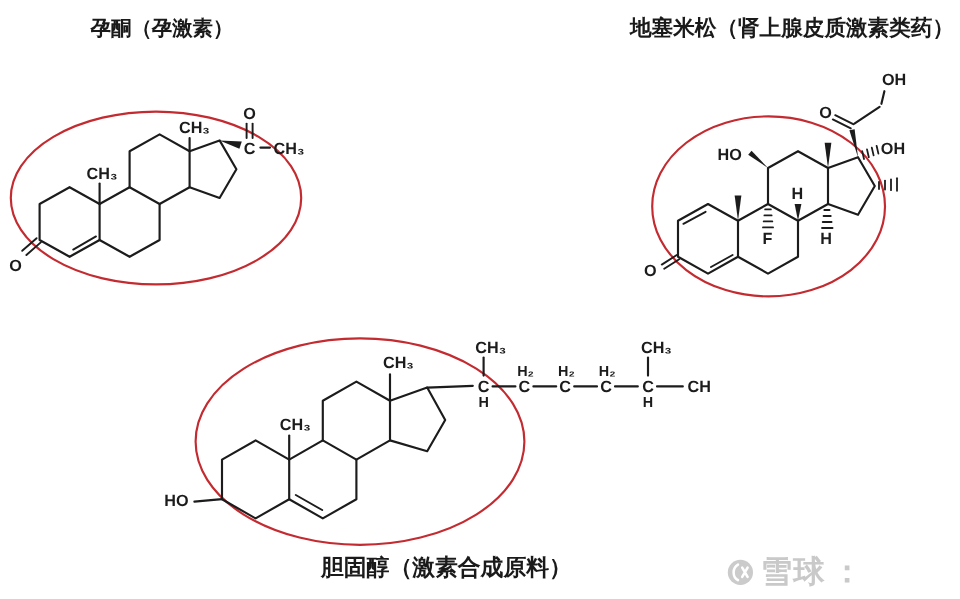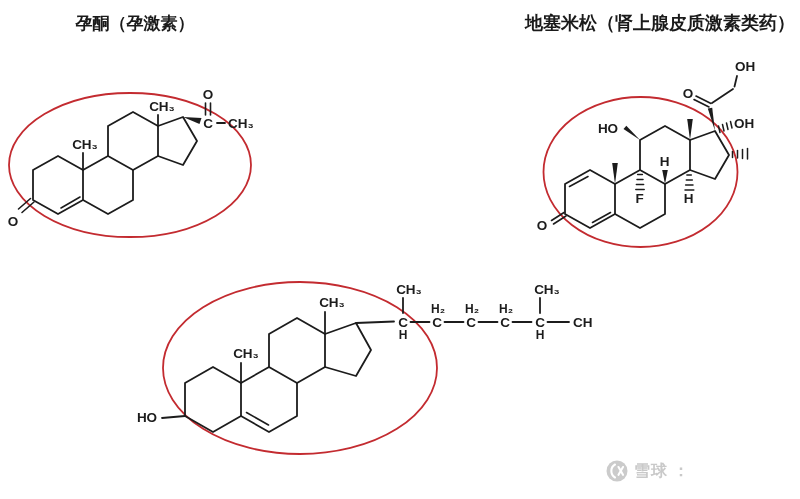--- a/index.html
+++ b/index.html
@@ -16,30 +16,31 @@
   #mol-cholesterol{left:100px;top:268px;}
   .bond{stroke:var(--ink);stroke-width:1.8;fill:none;stroke-linejoin:round;stroke-linecap:round;}
   .thin{stroke-width:1.6;}
   .wedge{fill:var(--ink);stroke:none;}
   .hash{stroke:var(--ink);stroke-width:1.5;fill:none;stroke-linecap:round;}
   .ellipse{stroke:var(--red);stroke-width:1.8;fill:none;}
   .atom{font:600 13.5px "Liberation Sans",sans-serif;fill:var(--ink);text-anchor:middle;}
   .sm{font-size:12px;}
   .start{text-anchor:start;}
   #watermark{position:absolute;left:605px;top:459px;display:flex;align-items:center;gap:5px;
-             color:var(--wm);font-size:16px;font-weight:600;letter-spacing:1px;white-space:nowrap;}
+             color:var(--wm);font-size:26px;font-weight:600;letter-spacing:1px;white-space:nowrap;}
   #watermark .wm-suffix{color:#d2d2d2;}
 </style>
 </head>
 <body>
 
 <div id="stage">
 
   <div class="title" id="title-progesterone">孕酮（孕激素）</div>
   <div class="title" id="title-dexamethasone">地塞米松（肾上腺皮质激素类药）</div>
+  <div class="title" id="title-cholesterol">胆固醇（激素合成原料）</div>
 
   <svg class="mol" id="mol-progesterone" width="270" height="205" viewBox="0 0 270 205">
     <ellipse class="ellipse" cx="130" cy="110" rx="121" ry="72"></ellipse>
     <g>
       <path class="bond" d="M58,101 L33,115 L33,145 L58,159 L83,145 L83,115 Z"></path>
       <path class="bond" d="M83,145 L108,159 L133,145 L133,115 L108,101 L83,115"></path>
       <path class="bond" d="M108,101 L108,71 L133,57 L158,71 L158,101 L133,115"></path>
       <path class="bond" d="M158,71 L183,62 L197,86 L183,110 L158,101"></path>
       <path class="bond thin" d="M61,153 L80,142"></path>
       <path class="bond thin" d="M34,147 L22,157.5"></path>

